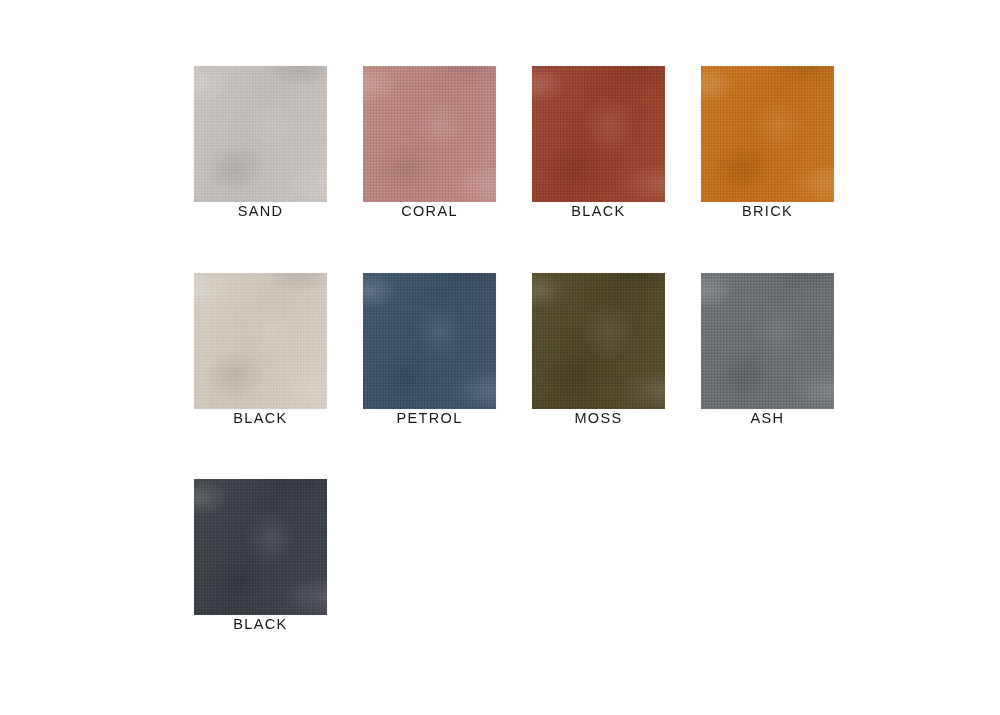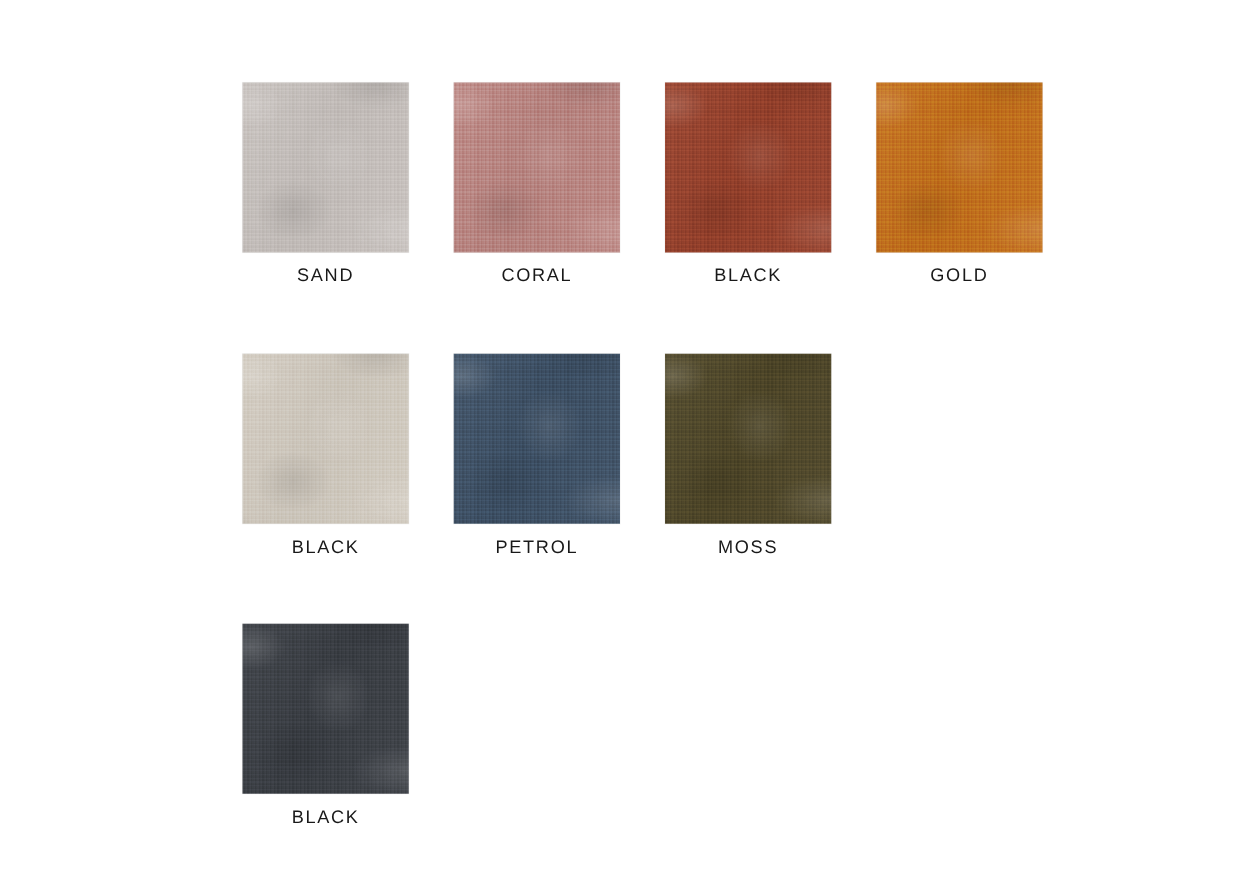--- a/index.html
+++ b/index.html
@@ -83,21 +83,21 @@
       radial-gradient(ellipse 44px 34px at 36% 68%, rgba(0,0,0,0.09), rgba(0,0,0,0) 70%),
       radial-gradient(ellipse 60px 28px at 84% 76%, rgba(255,255,255,0.13), rgba(255,255,255,0) 72%),
       radial-gradient(ellipse 36px 40px at 55% 45%, rgba(255,255,255,0.10), rgba(255,255,255,0) 74%),
       radial-gradient(ellipse 30px 22px at 8% 88%, rgba(0,0,0,0.08), rgba(0,0,0,0) 70%),
       linear-gradient(112deg, rgba(255,255,255,0.07) 0%, rgba(0,0,0,0.05) 48%, rgba(255,255,255,0.05) 100%);
     pointer-events: none;
     opacity: 0.9;
   }
 
   .swatch-label {
-    margin-top: 12px;
+    margin-top: 2px;
     font-size: 14.5px;
     letter-spacing: 1.35px;
     font-weight: 400;
     color: #191919;
     text-align: center;
     white-space: nowrap;
     line-height: 1;
   }
 </style>
 </head>
@@ -112,36 +112,40 @@
       <div class="swatch-cell">
         <div class="swatch-tile" title="CORAL" style="background-color: rgb(189, 135, 131);"></div>
         <div class="swatch-label">CORAL</div>
       </div>
       <div class="swatch-cell">
         <div class="swatch-tile" title="BRICK" style="background-color: rgb(151, 65, 44);"></div>
         <div class="swatch-label">BLACK</div>
       </div>
       <div class="swatch-cell">
         <div class="swatch-tile" title="GOLD" style="background-color: rgb(198, 112, 28);"></div>
-        <div class="swatch-label">GOLD</div>
+        <div class="swatch-label">BRICK</div>
       </div>
     </div>
     <div class="swatch-row">
       <div class="swatch-cell">
         <div class="swatch-tile" title="PEARL" style="background-color: rgb(212, 205, 194);"></div>
         <div class="swatch-label">BLACK</div>
       </div>
       <div class="swatch-cell">
         <div class="swatch-tile" title="PETROL" style="background-color: rgb(62, 81, 102);"></div>
         <div class="swatch-label">PETROL</div>
       </div>
       <div class="swatch-cell">
         <div class="swatch-tile" title="MOSS" style="background-color: rgb(79, 71, 41);"></div>
         <div class="swatch-label">MOSS</div>
       </div>
+      <div class="swatch-cell">
+        <div class="swatch-tile" title="ASH" style="background-color: rgb(107, 110, 115);"></div>
+        <div class="swatch-label">ASH</div>
+      </div>
     </div>
     <div class="swatch-row">
       <div class="swatch-cell">
         <div class="swatch-tile" title="BLACK" style="background-color: rgb(59, 63, 69);"></div>
         <div class="swatch-label">BLACK</div>
       </div>
     </div>
   </main>
 
 </body></html>

